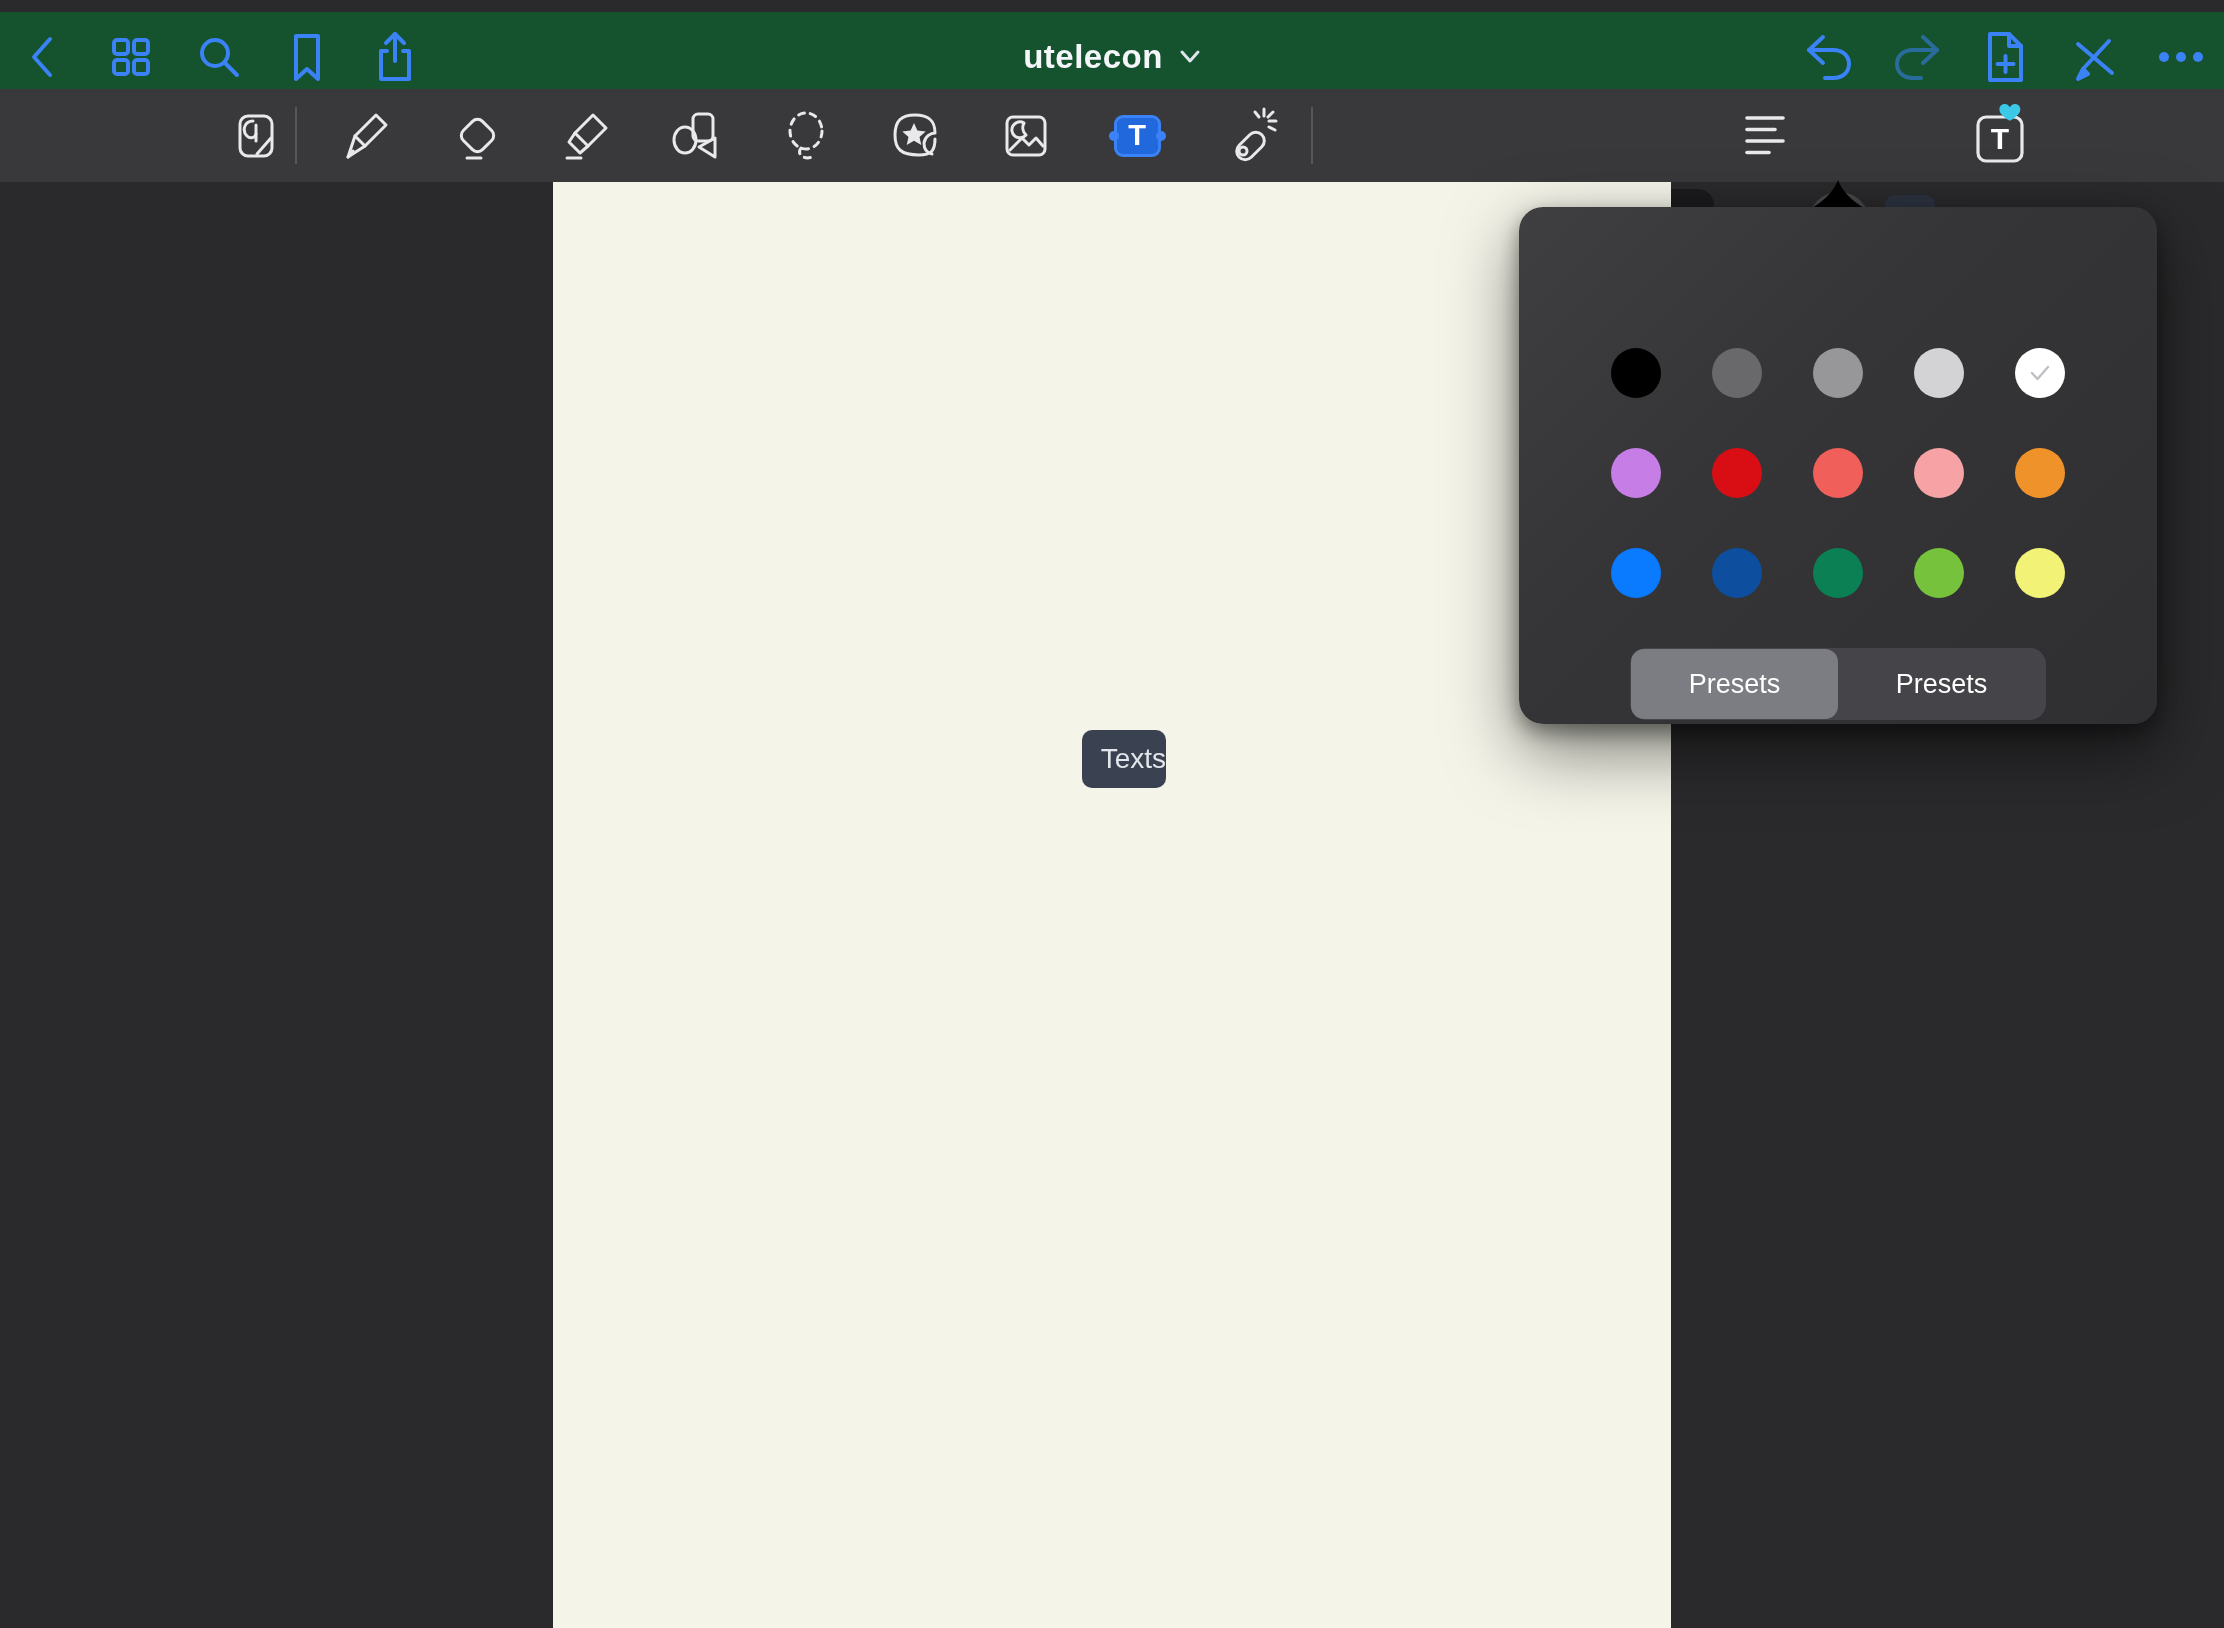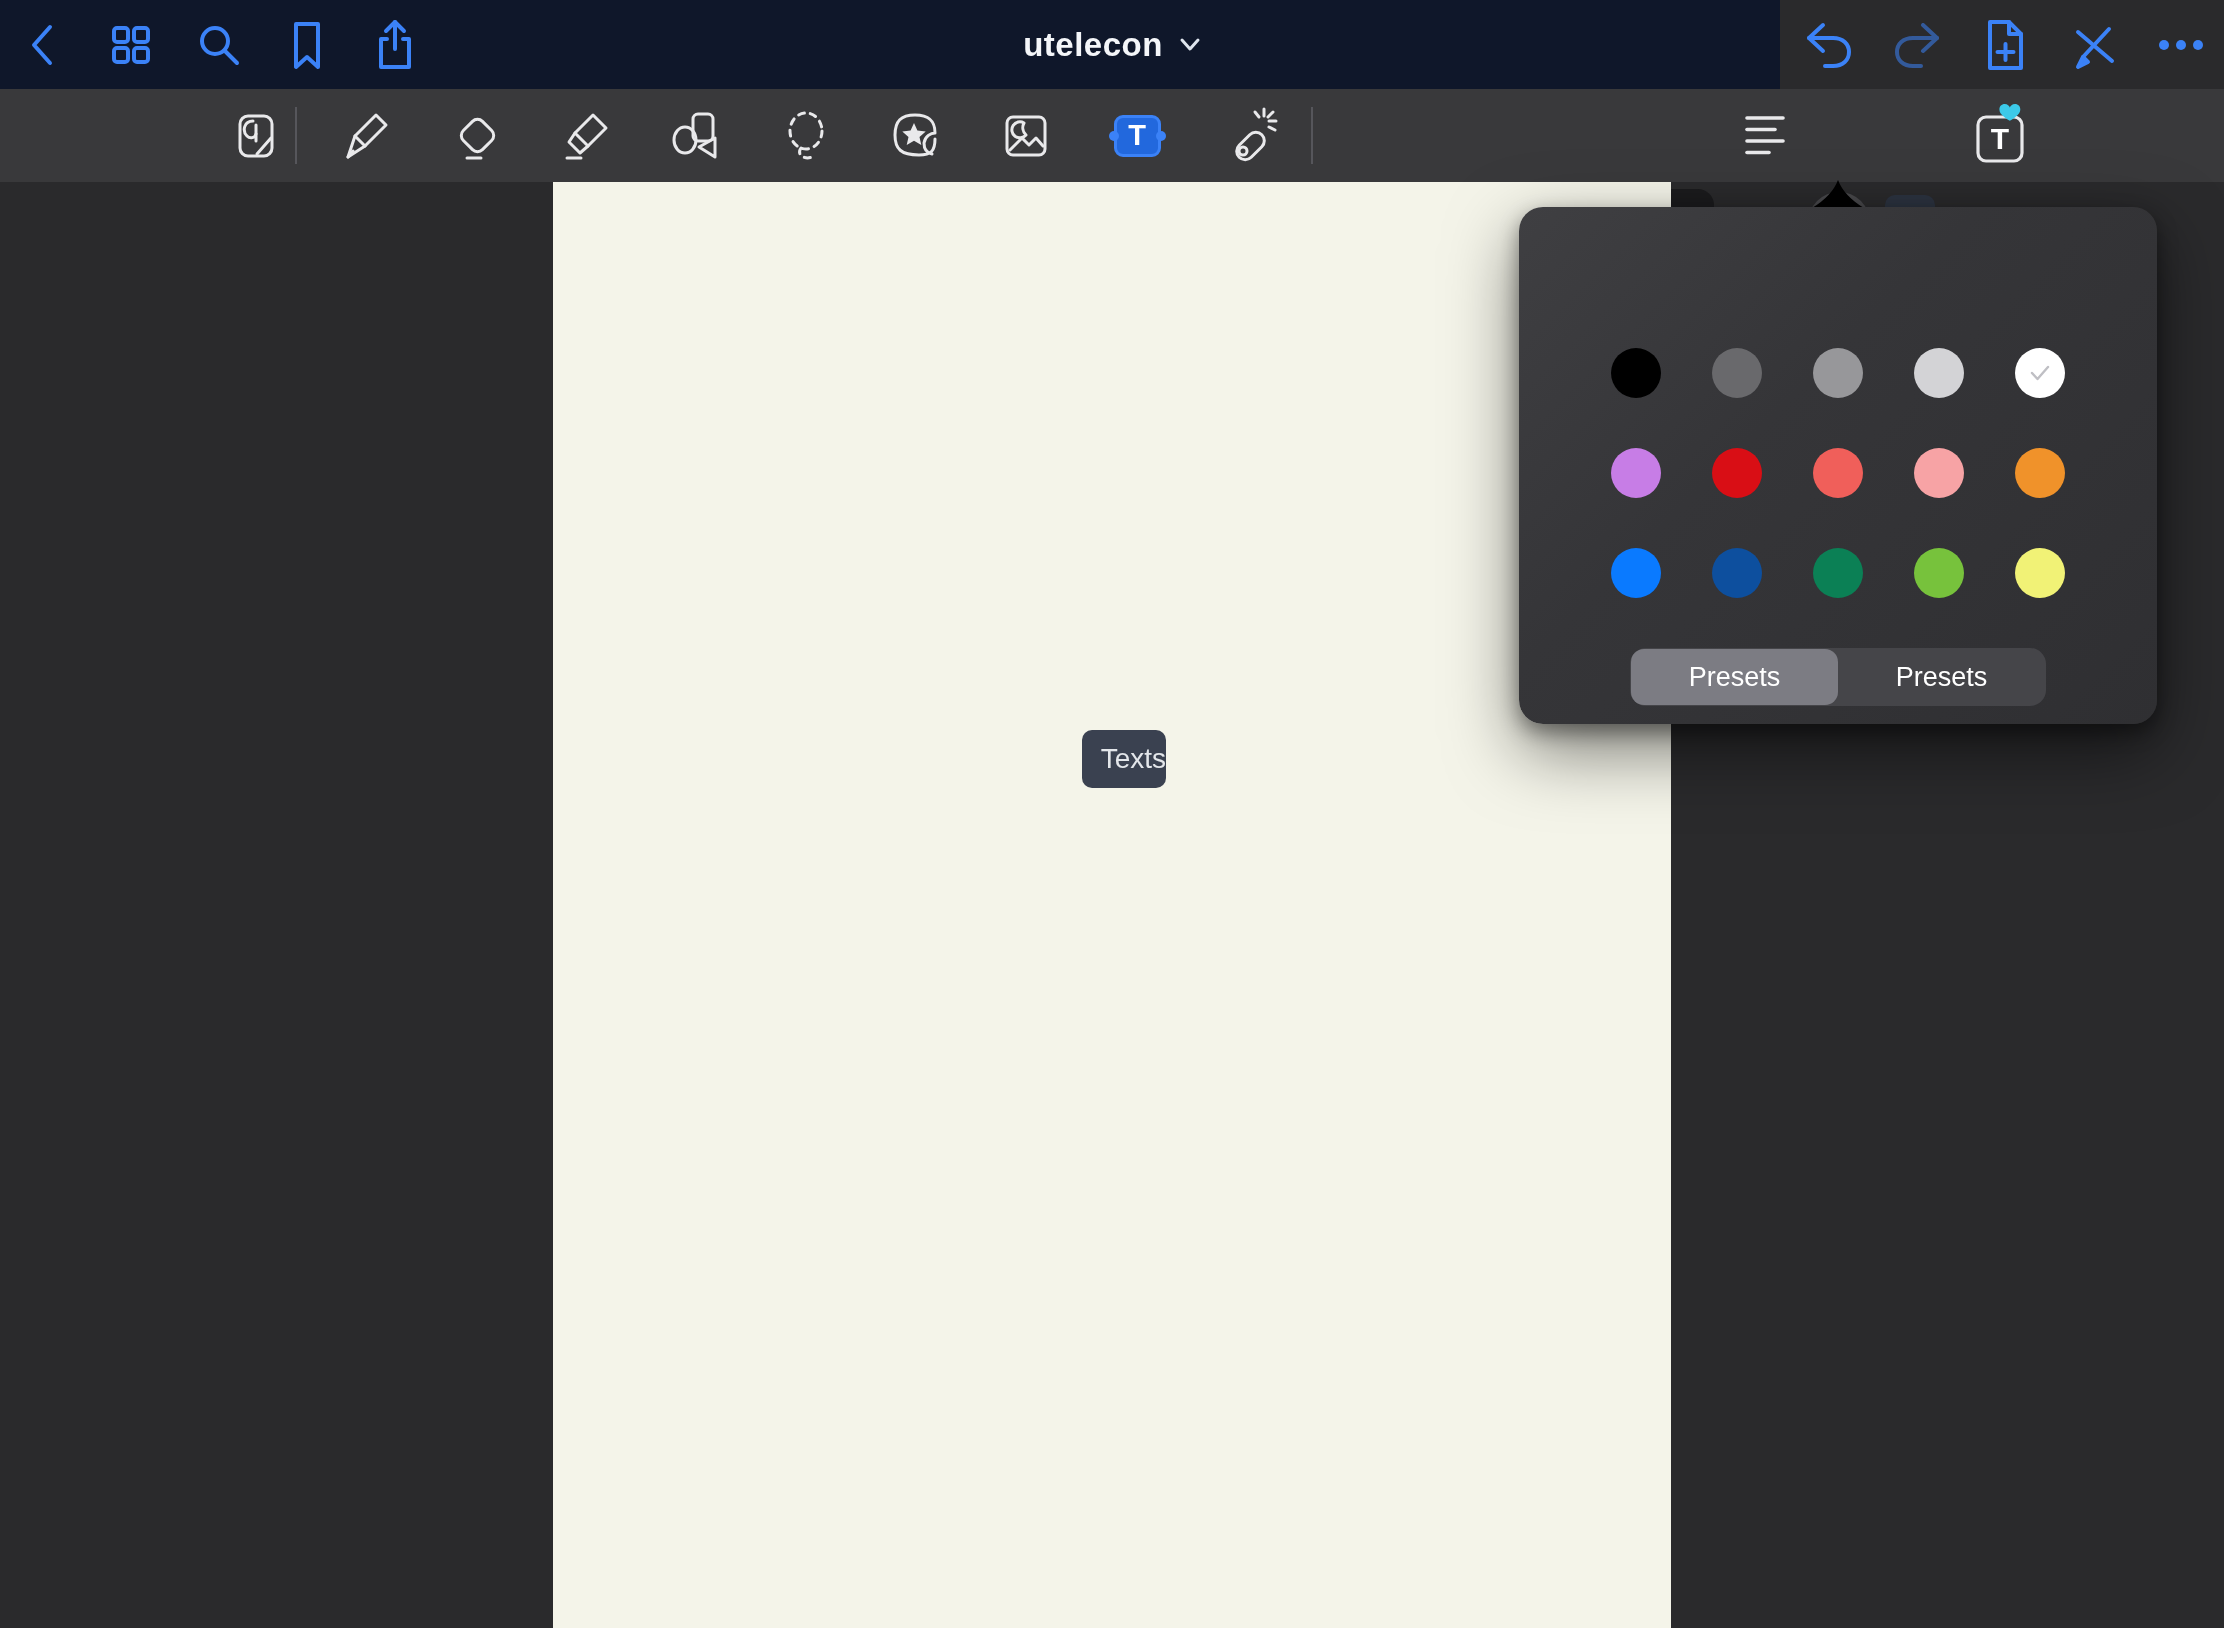--- a/index.html
+++ b/index.html
@@ -1,21 +1,21 @@
 <!DOCTYPE html>
 <html><head>
 <meta charset="utf-8">
 <style>
   * { margin:0; padding:0; box-sizing:border-box; }
   html,body { width:2224px; height:1628px; overflow:hidden; }
   body { font-family:"Liberation Sans", sans-serif; background:#2a2a2c; position:relative; }
   #app { position:absolute; inset:0; width:2224px; height:1628px; }
 
   
-  .nav { position:absolute; left:0; top:0; width:1780px; height:89px; background:#0f172a; }
+  .nav { position:absolute; left:0; top:12px; width:2224px; height:89px; background:#14532d; }
   .nav-icon { position:absolute; top:0; height:89px; width:72px; display:flex; align-items:center; justify-content:center; cursor:pointer; }
   .nav-title { position:absolute; top:0; left:0; width:2224px; height:89px; display:flex; align-items:center; justify-content:center; gap:16px; }
   .nav-title span { color:#f4f6f9; font-size:33px; font-weight:700; letter-spacing:.5px; }
 
   
   .toolbar { position:absolute; left:0; top:89px; width:2224px; height:93px; background:#39393b; }
   .tool { position:absolute; top:0; height:93px; width:80px; display:flex; align-items:center; justify-content:center; }
   .tdivider { position:absolute; top:18px; width:2px; height:57px; background:#56565b; }
   .chip-btn { position:absolute; top:100px; height:67px; background:#1b1b1d; border-radius:16px; display:flex; align-items:center; justify-content:center; color:#ffffff; font-weight:700; }
   .text-chip { position:absolute; width:47px; height:42px; border-radius:9px; background:#2268dd; border:3px solid #3b82f7; display:flex; align-items:center; justify-content:center; color:#fff; font-size:29px; font-weight:700; }
@@ -31,21 +31,21 @@
   
   .popover { position:absolute; left:1519px; top:207px; width:638px; height:517px; border-radius:24px;
              background:linear-gradient(135deg,#3f3f42 0%,#353538 40%,#2f2f32 100%);
              box-shadow:0 26px 70px rgba(0,0,0,.5), 0 8px 20px rgba(0,0,0,.4); }
   .popover-arrow { position:absolute; left:1806px; top:180px; width:64px; height:28px; }
   .pop-header { position:absolute; left:0; top:0; width:638px; height:93px; background:#000; border-radius:24px 24px 0 0;
                 display:flex; align-items:center; justify-content:center; color:#fff; font-size:31px; font-weight:700; }
   .swatch-grid { position:absolute; left:0; top:93px; width:638px; display:flex; flex-direction:column; row-gap:50px; padding:48px 92px 0 92px; }
   .swatch-row { display:flex; justify-content:space-between; }
   .swatch { width:50px; height:50px; border-radius:50%; cursor:pointer; display:flex; align-items:center; justify-content:center; }
-  .segmented { position:absolute; left:111px; top:441px; width:416px; height:58px; background:#454549; border-radius:16px; display:flex; padding:1px; }
+  .segmented { position:absolute; left:111px; top:441px; width:416px; height:72px; background:#454549; border-radius:16px; display:flex; padding:1px; }
   .seg { flex:1; display:flex; align-items:center; justify-content:center; color:#fff; font-size:27px; border-radius:13px; cursor:pointer; }
   .seg.sel { background:#7c7c83; }
 
   svg { display:block; }
   .navstroke { stroke:#3b82f7; stroke-width:4; fill:none; stroke-linecap:round; stroke-linejoin:round; }
   .toolstroke { stroke:#e9e9eb; stroke-width:3; fill:none; stroke-linecap:round; stroke-linejoin:round; }
 </style>
 </head>
 <body>
 

